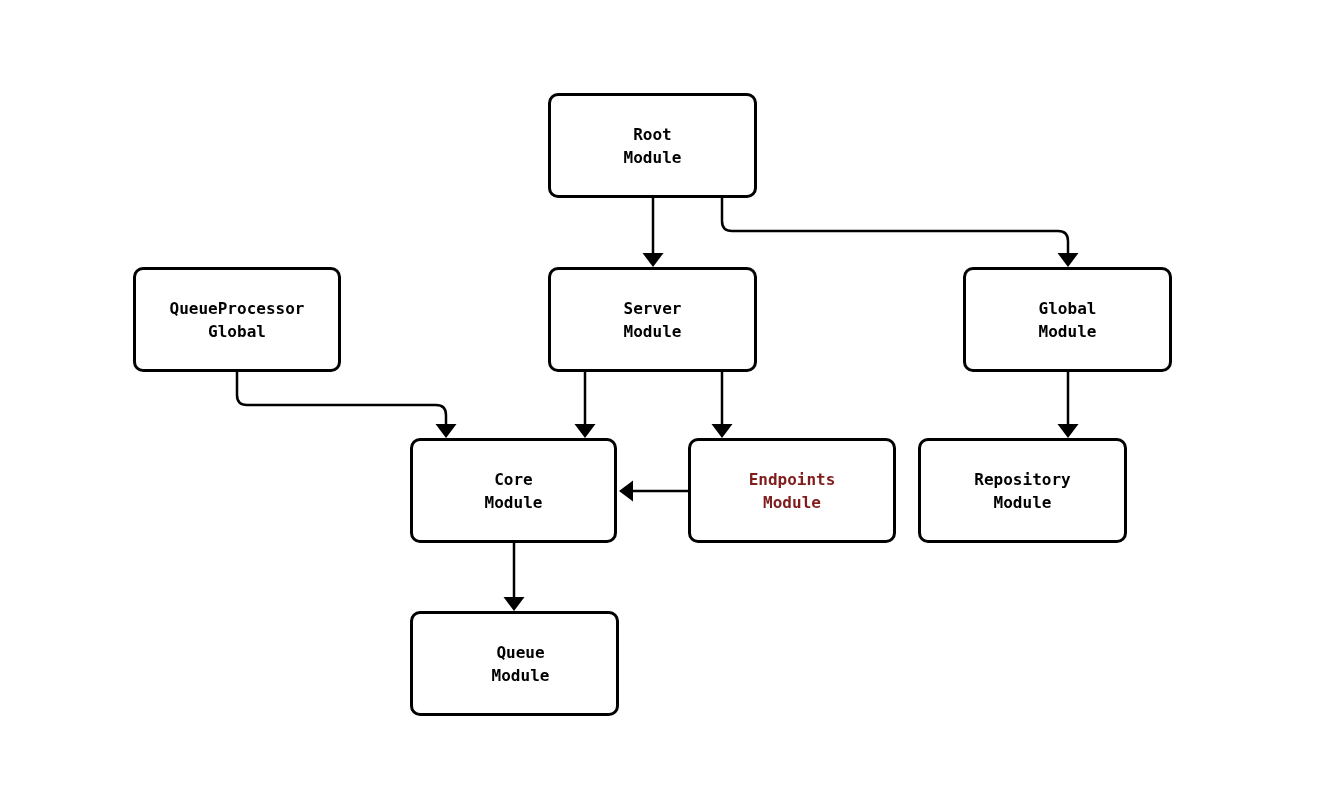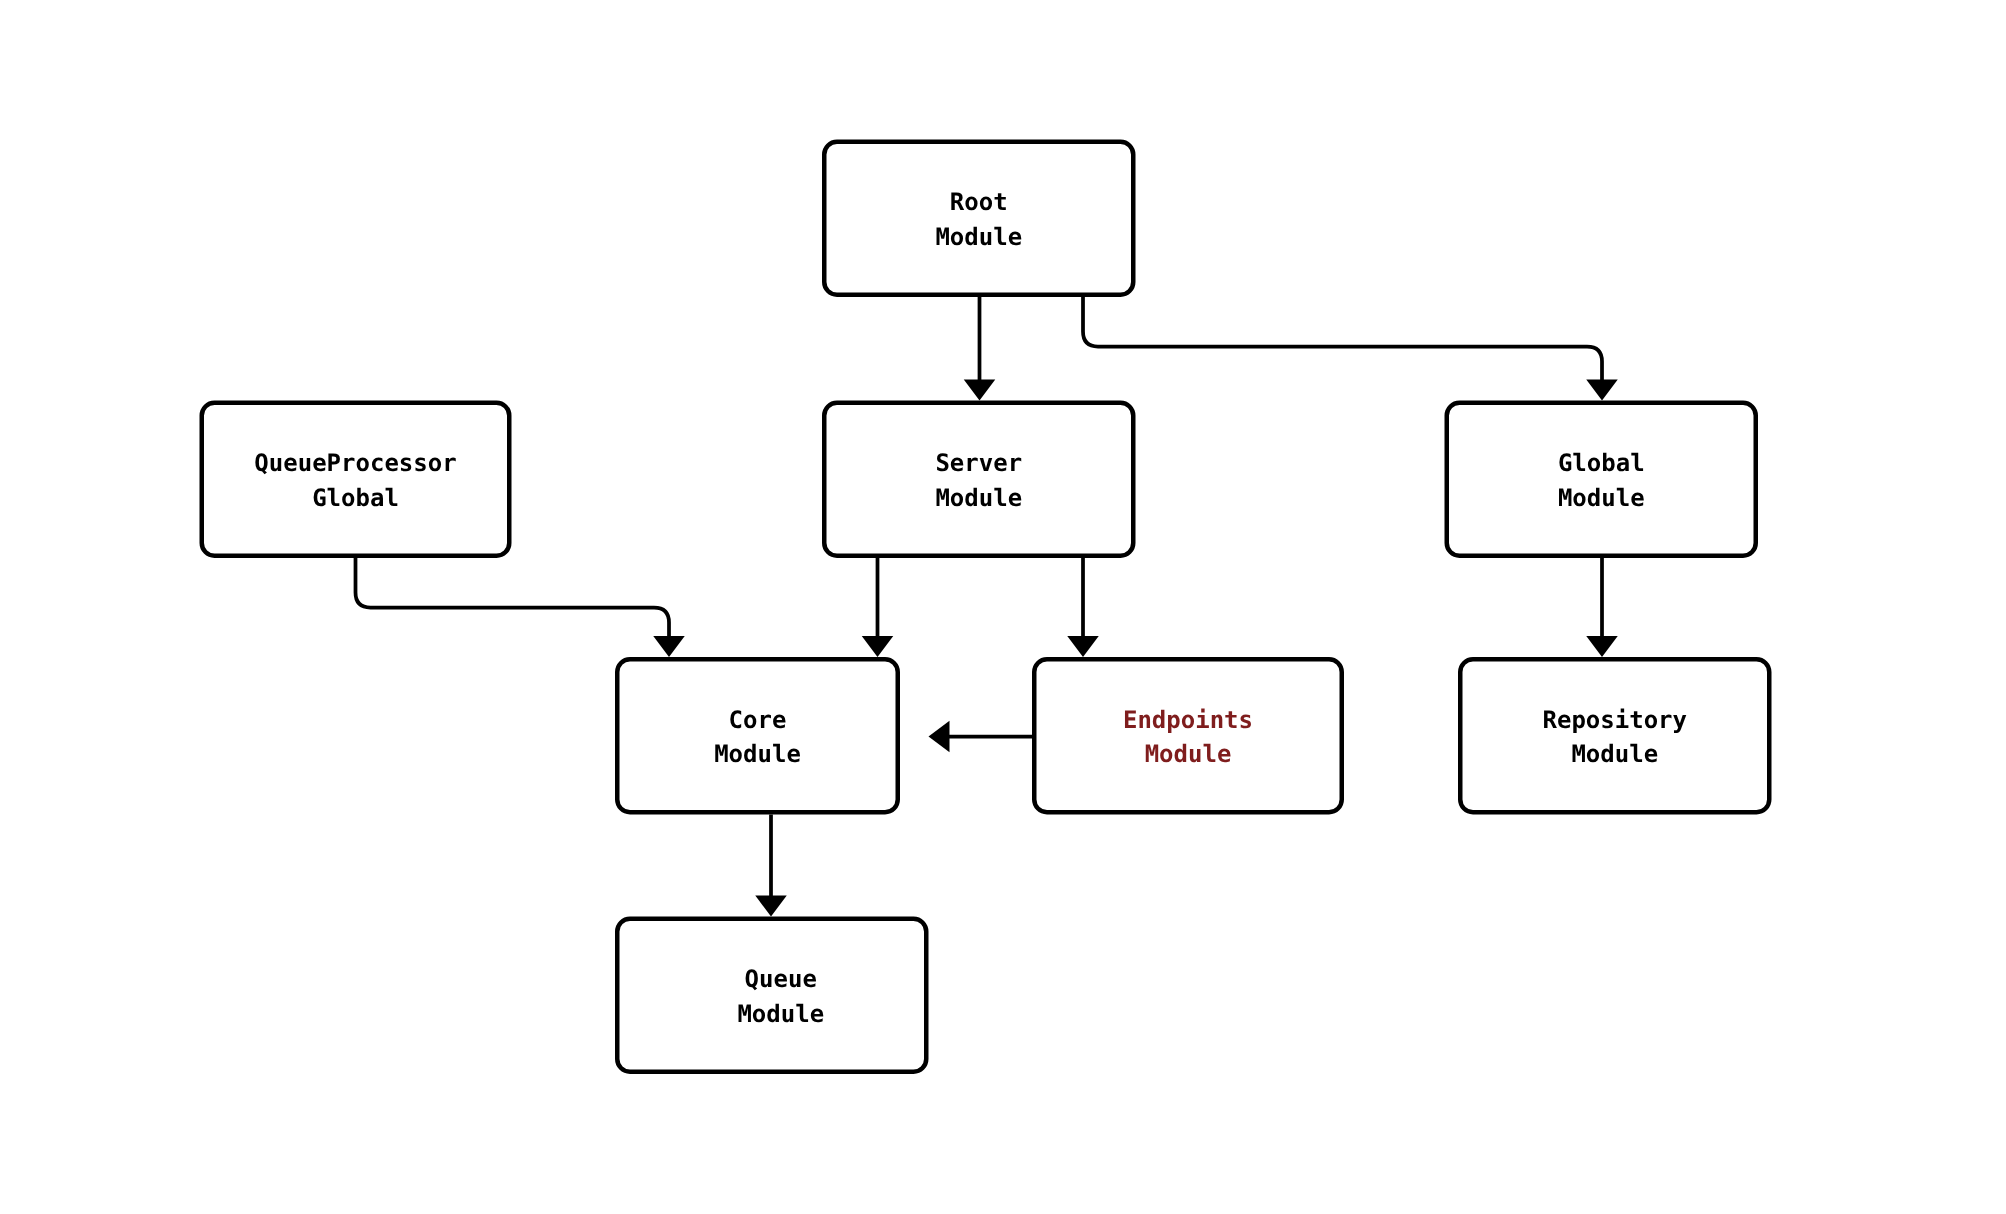--- a/index.html
+++ b/index.html
@@ -70,21 +70,21 @@
     </svg>
 
 <div class="node" style="left: 548px; top: 93px; width: 209px; height: 105px; background: rgb(255, 255, 255); border-color: rgb(0, 0, 0); color: rgb(0, 0, 0);">Root
 Module</div>
     <div class="node" style="left: 133px; top: 267px; width: 208px; height: 105px; background: rgb(255, 255, 255); border-color: rgb(0, 0, 0); color: rgb(0, 0, 0);">QueueProcessor
 Global</div>
     <div class="node" style="left: 548px; top: 267px; width: 209px; height: 105px; background: rgb(255, 255, 255); border-color: rgb(0, 0, 0); color: rgb(0, 0, 0);">Server
 Module</div>
     <div class="node" style="left: 963px; top: 267px; width: 209px; height: 105px; background: rgb(255, 255, 255); border-color: rgb(0, 0, 0); color: rgb(0, 0, 0);">Global
 Module</div>
-    <div class="node" style="left: 410px; top: 438px; width: 190px; height: 105px; background: rgb(255, 255, 255); border-color: rgb(0, 0, 0); color: rgb(0, 0, 0);">Core
+    <div class="node" style="left: 410px; top: 438px; width: 207px; height: 105px; background: rgb(255, 255, 255); border-color: rgb(0, 0, 0); color: rgb(0, 0, 0);">Core
 Module</div>
     <div class="node" style="left: 688px; top: 438px; width: 208px; height: 105px; background: rgb(255, 255, 255); border-color: rgb(0, 0, 0); color: #7f1d1d;">Endpoints
 Module</div>
-    <div class="node" style="left: 972px; top: 438px; width: 209px; height: 105px; background: rgb(255, 255, 255); border-color: rgb(0, 0, 0); color: rgb(0, 0, 0);">Repository
+    <div class="node" style="left: 918px; top: 438px; width: 209px; height: 105px; background: rgb(255, 255, 255); border-color: rgb(0, 0, 0); color: rgb(0, 0, 0);">Repository
 Module</div>
     <div class="node" style="left: 410px; top: 611px; width: 209px; height: 105px; background: rgb(255, 255, 255); border-color: rgb(0, 0, 0); color: rgb(0, 0, 0); padding-left: 12px;">Queue
 Module</div>
   </div>
 
 </body></html>

